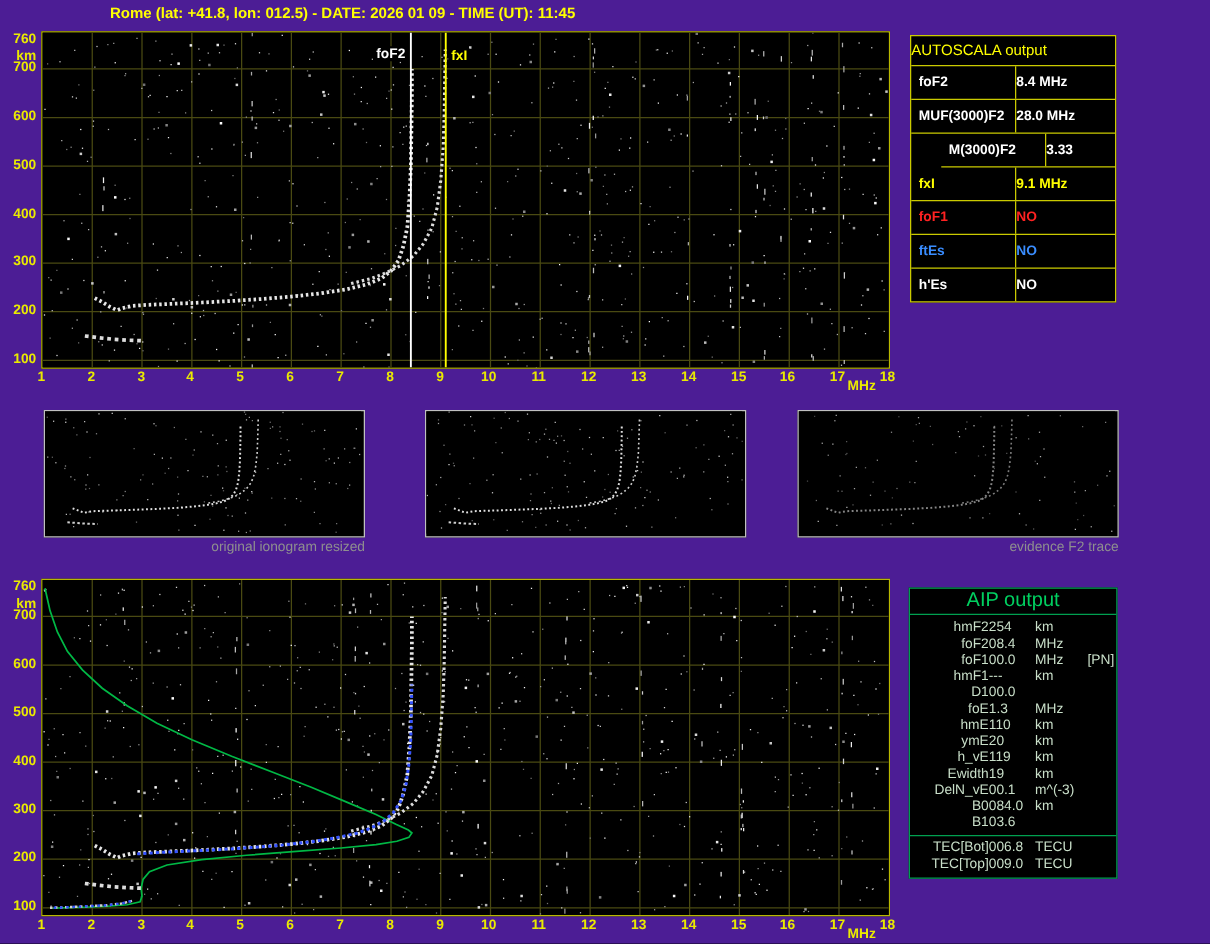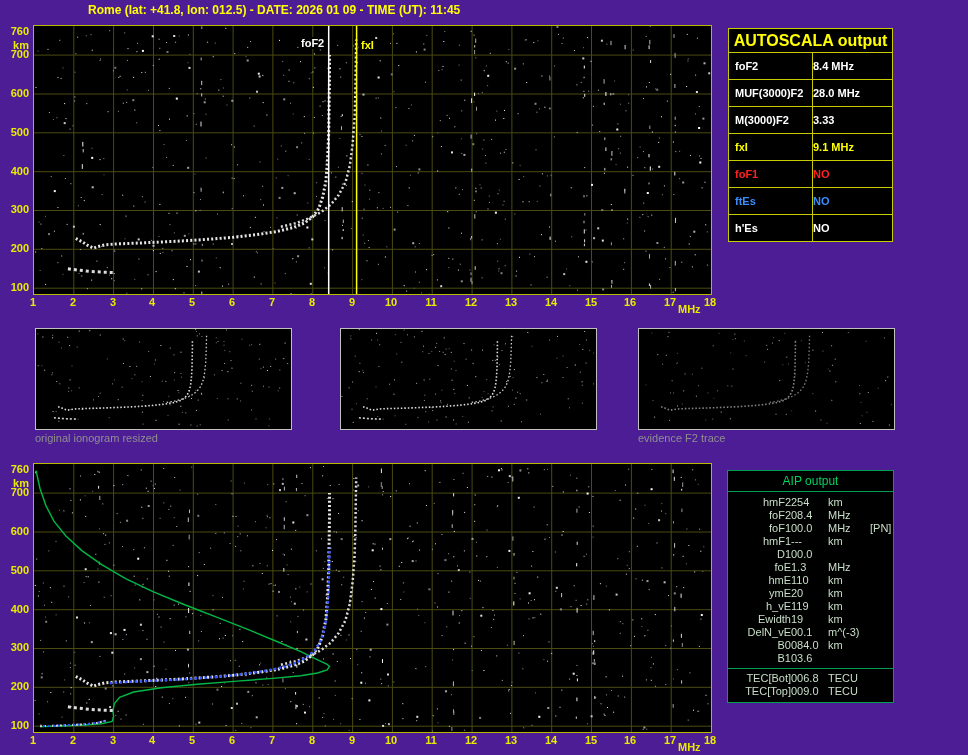--- a/index.html
+++ b/index.html
@@ -9,30 +9,30 @@
   .plot{position:absolute;border:1px solid #b8b800;background:#000;}
   #plot-top{left:33px;top:25px;width:677px;height:268px;}
   #plot-bottom{left:33px;top:463px;width:677px;height:268px;}
   .plot svg{position:absolute;left:0;top:0;}
   .tick{position:absolute;color:#eaea00;font-size:11px;font-weight:bold;}
   .mlabel{position:absolute;font-size:11px;font-weight:bold;background:#000;padding:0 2px;z-index:5;}
   .mlabel.fof2{color:#ffffff;left:299px;top:37px;}
   .mlabel.fxi{color:#ffff00;left:359px;top:39px;}
   .panel{position:absolute;top:328px;width:255px;height:100px;border:1px solid #c0c0c0;background:#000;}
   #panel-1{left:35px;}#panel-2{left:340px;}#panel-3{left:638px;}
-  .caption{position:absolute;top:432px;width:257px;text-align:left;color:#8f8f8f;font-size:11px;}
+  .caption{position:absolute;top:432px;width:257px;text-align:right;color:#8f8f8f;font-size:11px;}
   #cap-1{left:35px;}#cap-2{left:340px;}#cap-3{left:638px;}
   .autoscala{position:absolute;left:728px;top:28px;width:163px;border:1px solid #caca00;background:#000;}
-  .a-header{height:23px;line-height:23px;text-align:center;color:#ffff00;font-weight:bold;font-size:16px;border-bottom:1px solid #caca00;}
+  .a-header{height:23px;line-height:23px;color:#ffff00;font-weight:normal;font-size:12px;border-bottom:1px solid #caca00;}
   .a-row{display:flex;height:26px;line-height:26px;font-size:11px;font-weight:bold;border-bottom:1px solid #caca00;}
   .a-row:last-child{border-bottom:none;}
   .a-label{width:84px;padding-left:6px;border-right:1px solid #caca00;box-sizing:border-box;}
   .a-val{flex:1;text-align:left;}
   .aip{position:absolute;left:727px;top:470px;width:165px;border:1px solid #00a050;background:#000;padding-bottom:4px;}
-  .p-header{height:20px;line-height:20px;text-align:center;color:#00d060;font-size:12px;border-bottom:1px solid #00a050;margin-bottom:4px;}
+  .p-header{height:20px;line-height:20px;text-align:center;color:#00d060;font-size:16px;border-bottom:1px solid #00a050;margin-bottom:4px;}
   .p-row{display:flex;height:13px;line-height:13px;font-size:11px;color:#c9dfc9;padding-left:7px;}
   .p-label{width:56px;text-align:right;}.p-val{width:37px;}.p-unit{width:42px;}.p-extra{flex:1;}
   .tec{border-top:1px solid #00a050;margin-top:3px;padding-top:3px;}
 </style>
 </head>
 <body>
 
 <div class="page">
 
   <div class="title">Rome (lat: +41.8, lon: 012.5) - DATE: 2026 01 09 - TIME (UT): 11:45</div>
@@ -806,21 +806,21 @@
   <div class="autoscala">
     <div class="a-header">AUTOSCALA output</div>
     <div class="a-row" style="color: rgb(255, 255, 255);">
       <div class="a-label">foF2</div>
       <div class="a-val">8.4 MHz</div>
     </div>
     <div class="a-row" style="color: rgb(255, 255, 255);">
       <div class="a-label">MUF(3000)F2</div>
       <div class="a-val">28.0 MHz</div>
     </div>
-    <div class="a-row" style="color: rgb(255, 255, 255);">
+    <div class="a-row" style="color: rgb(255, 255, 255); margin-left: 24px;">
       <div class="a-label">M(3000)F2</div>
       <div class="a-val">3.33</div>
     </div>
     <div class="a-row" style="color: rgb(255, 255, 0);">
       <div class="a-label">fxI</div>
       <div class="a-val">9.1 MHz</div>
     </div>
     <div class="a-row" style="color: rgb(255, 34, 34);">
       <div class="a-label">foF1</div>
       <div class="a-val">NO</div>

